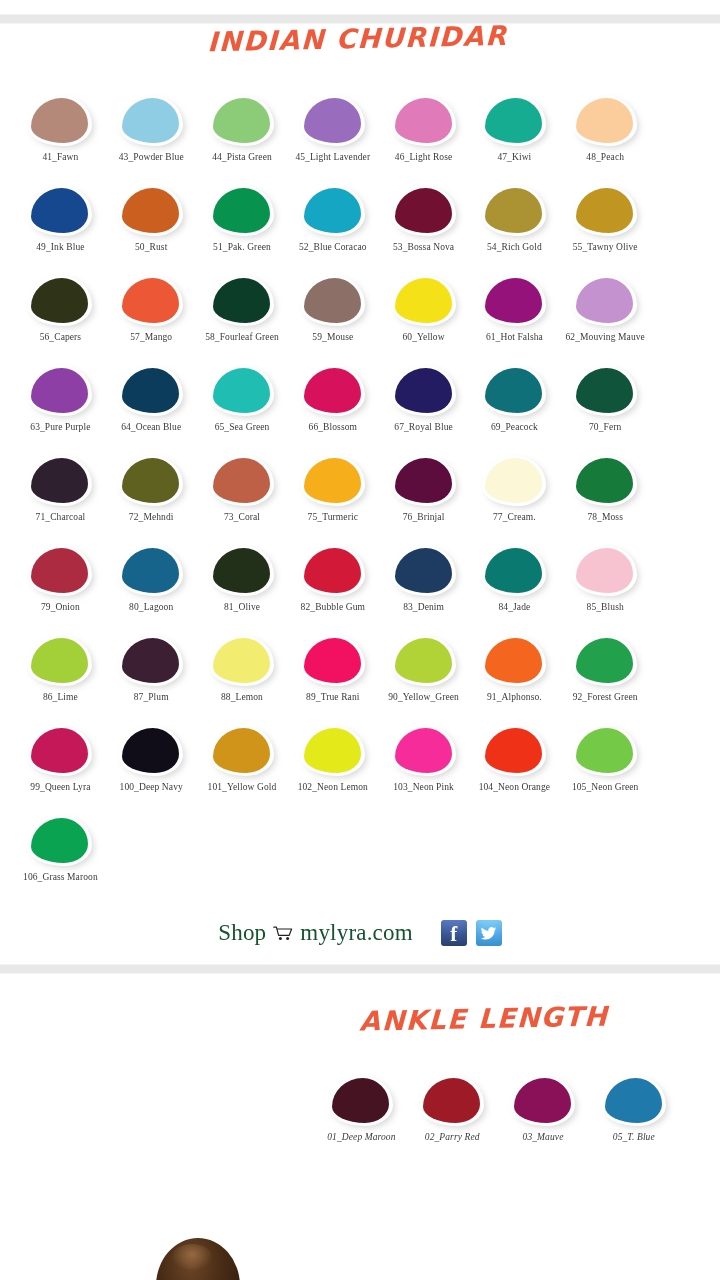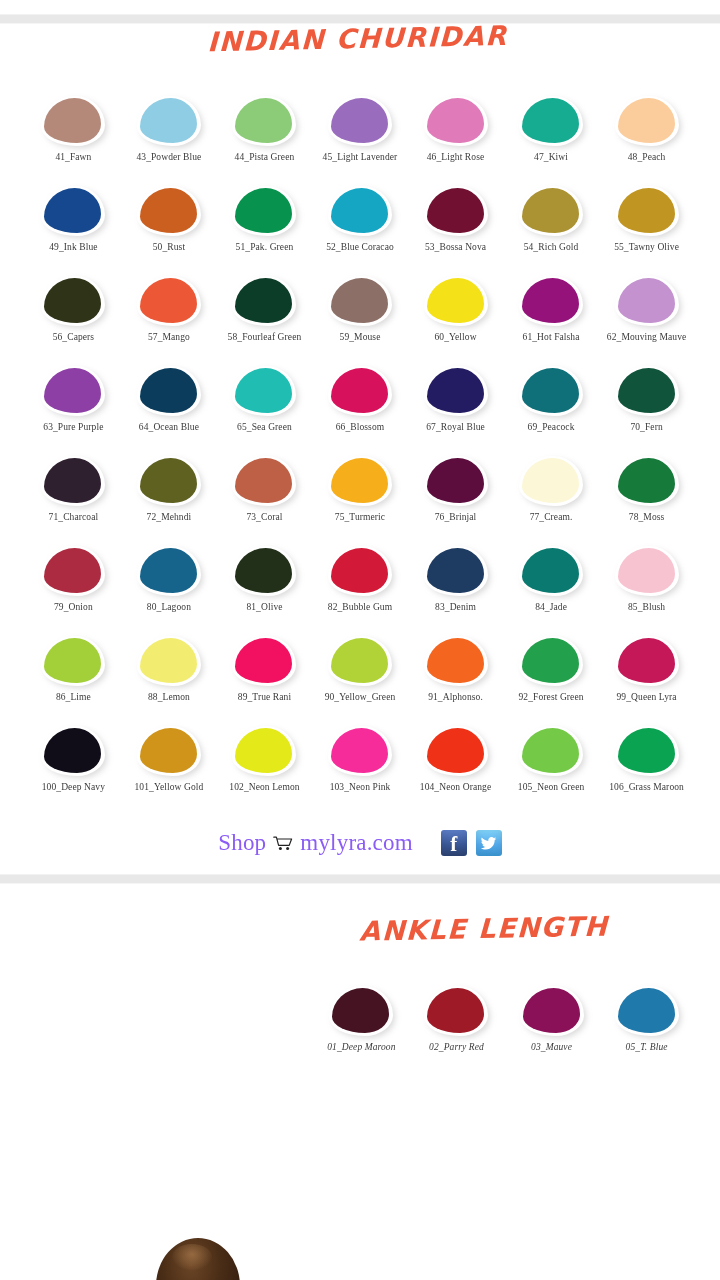--- a/index.html
+++ b/index.html
@@ -42,22 +42,21 @@
     letter-spacing: 1.5px;
     color: #ee5a3c;
     transform: skewX(-6deg) rotate(-1.2deg);
     line-height: 1.1;
   }
 
   
   .grid {
     display: flex;
     flex-wrap: wrap;
-    padding: 0 28px;
-    justify-content: space-between;
+    padding: 0 15px;
   }
   .cell {
     width: 90.8px;
     height: 90px;
     display: flex;
     flex-direction: column;
     align-items: center;
     justify-content: flex-start;
   }
   .cell.ankle { height: 86px; font-style: italic; }
@@ -112,21 +111,21 @@
     display: flex;
     align-items: center;
     justify-content: center;
     gap: 12px;
     padding-top: 14px;
     padding-bottom: 18px;
   }
   .shop-text {
     font-family: "Liberation Serif", "DejaVu Serif", serif;
     font-size: 23px;
-    color: #8b5cf6;
+    color: #14532d;
     display: flex;
     align-items: center;
     gap: 7px;
     letter-spacing: 0.2px;
   }
   .cart-icon { display:inline-block; width:20px; height:17px; color:#222; }
   .cart-icon svg { display:block; width:20px; height:17px; }
 
   .social { display:flex; gap:9px; margin-left: 16px; }
   .sicon {
@@ -570,20 +569,29 @@
           <div class="swatch-label">85_Blush</div>
         </div>
         <div class="cell">
           <div class="blob-wrap">
             <div class="blob-shadow"></div>
             <div class="blob-outer">
               <div class="blob" style="background: rgb(163, 207, 57);"></div>
             </div>
           </div>
           <div class="swatch-label">86_Lime</div>
+        </div>
+        <div class="cell">
+          <div class="blob-wrap">
+            <div class="blob-shadow"></div>
+            <div class="blob-outer">
+              <div class="blob" style="background: rgb(61, 31, 51);"></div>
+            </div>
+          </div>
+          <div class="swatch-label">87_Plum</div>
         </div>
         <div class="cell">
           <div class="blob-wrap">
             <div class="blob-shadow"></div>
             <div class="blob-outer">
               <div class="blob" style="background: rgb(242, 237, 113);"></div>
             </div>
           </div>
           <div class="swatch-label">88_Lemon</div>
         </div>

